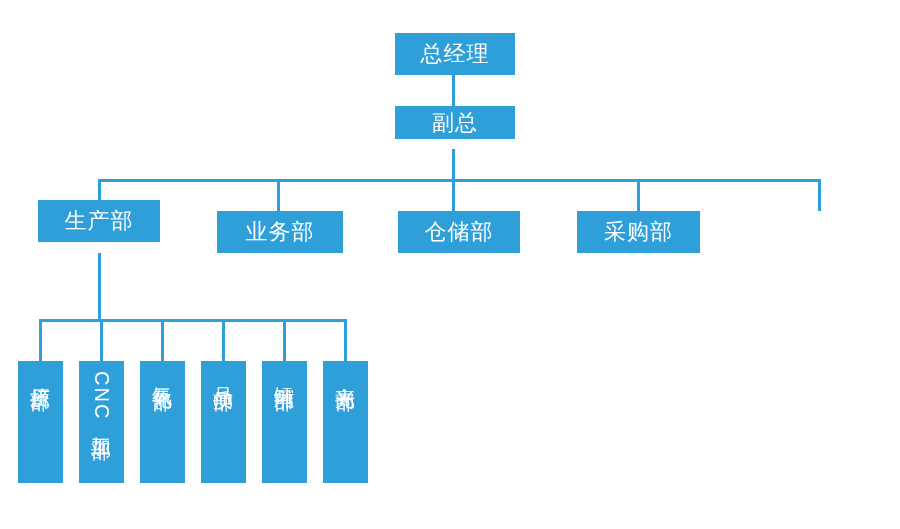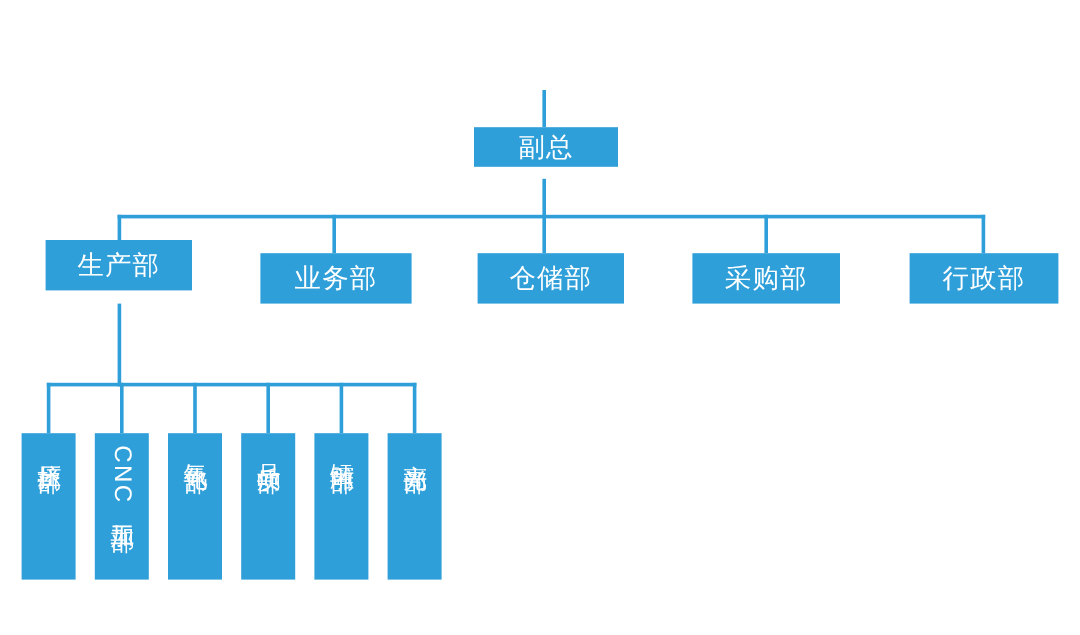--- a/index.html
+++ b/index.html
@@ -41,27 +41,27 @@
 
   <div class="line v" style="left:98px;top:253px;height:69px"></div>
   <div class="line h" style="left:39px;top:319px;width:308px"></div>
   <div class="line v" style="left:39px;top:319px;height:42px"></div>
   <div class="line v" style="left:100px;top:319px;height:42px"></div>
   <div class="line v" style="left:161px;top:319px;height:42px"></div>
   <div class="line v" style="left:222px;top:319px;height:42px"></div>
   <div class="line v" style="left:283px;top:319px;height:42px"></div>
   <div class="line v" style="left:344px;top:319px;height:42px"></div>
 
+  <div class="node" style="left:395px;top:33px;width:120px;height:42px">总经理</div>
   <div class="node" style="left:395px;top:106px;width:120px;height:33px">副总</div>
 
   <div class="node h3" style="left:38px;top:200px">生产部</div>
   <div class="node h3" style="left:217px;top:211px;width:126px">业务部</div>
   <div class="node h3" style="left:398px;top:211px">仓储部</div>
   <div class="node h3" style="left:577px;top:211px;width:123px">采购部</div>
-  <div class="node h3" style="left:758px;top:211px;width:124px">行政部</div>
 
   <div class="vnode" style="left:18px;top:361px">
     <span>挤压部</span>
   </div>
   <div class="vnode" style="left:79px;top:361px">
     <span>CNC加工部</span>
   </div>
   <div class="vnode" style="left:140px;top:361px">
     <span>氧化部</span>
   </div>

